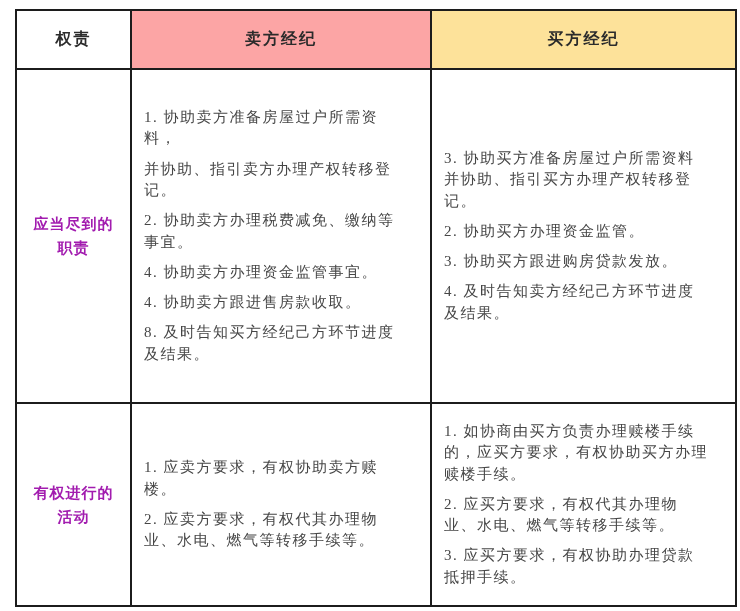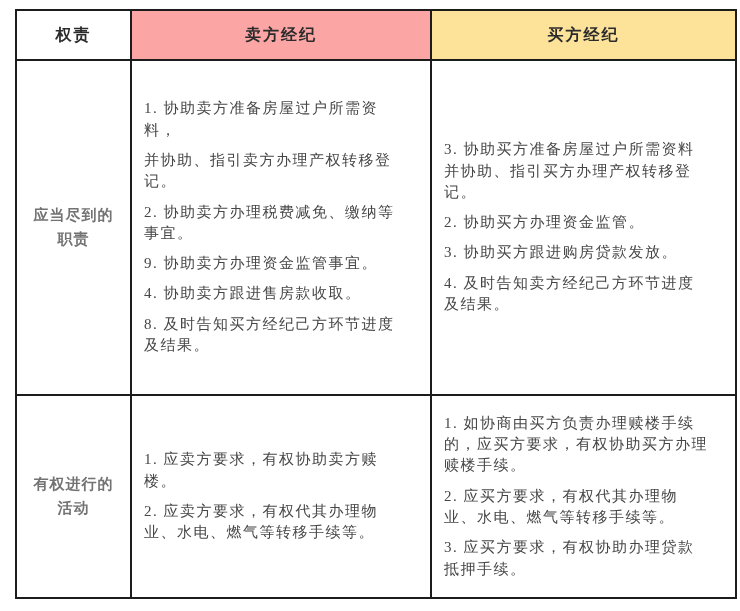--- a/index.html
+++ b/index.html
@@ -31,40 +31,40 @@
     color: #2b2b2b;
     letter-spacing: 2px;
   }
   th.hdr-resp   { background: #ffffff; }
   th.hdr-seller { background: #fca5a5; }
   th.hdr-buyer  { background: #fde29a; margin-top: 25px; }
   td.row-label {
     font-size: 15px;
     font-weight: bold;
     text-align: center;
-    color: #737373;
+    color: #a21caf;
     white-space: pre-line;
     line-height: 1.6;
     letter-spacing: 1px;
   }
   td.content {
     padding: 8px 27px 8px 12px;
     color: #464646;
     background: #ffffff;
   }
   td.content p {
     font-size: 15px;
     line-height: 1.42;
     letter-spacing: 1.5px;
     margin: 9px 0;
   }
   .col-resp   { width: 115px; }
   .col-seller { width: 300px; }
   .col-buyer  { width: 305px; }
-  tr.r-head   { height: 50px; }
+  tr.r-head   { height: 59px; }
   tr.r-duties { height: 334px; }
   tr.r-rights { height: 203px; }
 </style>
 </head>
 <body>
 
 <div class="table-wrap">
   <table class="resp-table">
     <colgroup>
       <col class="col-resp">
@@ -77,21 +77,21 @@
       <th class="hdr hdr-seller">卖方经纪</th>
       <th class="hdr hdr-buyer">买方经纪</th>
     </tr>
     <tr class="r-duties">
       <td class="row-label">应当尽到的
 职责</td>
       <td class="content">
         <p>1. 协助卖方准备房屋过户所需资料，</p>
         <p>并协助、指引卖方办理产权转移登记。</p>
         <p>2. 协助卖方办理税费减免、缴纳等事宜。</p>
-        <p>9. 协助卖方办理资金监管事宜。</p>
+        <p>4. 协助卖方办理资金监管事宜。</p>
         <p>4. 协助卖方跟进售房款收取。</p>
         <p>8. 及时告知买方经纪己方环节进度及结果。</p>
       </td>
       <td class="content">
         <p>3. 协助买方准备房屋过户所需资料并协助、指引买方办理产权转移登记。</p>
         <p>2. 协助买方办理资金监管。</p>
         <p>3. 协助买方跟进购房贷款发放。</p>
         <p>4. 及时告知卖方经纪己方环节进度及结果。</p>
       </td>
     </tr>

